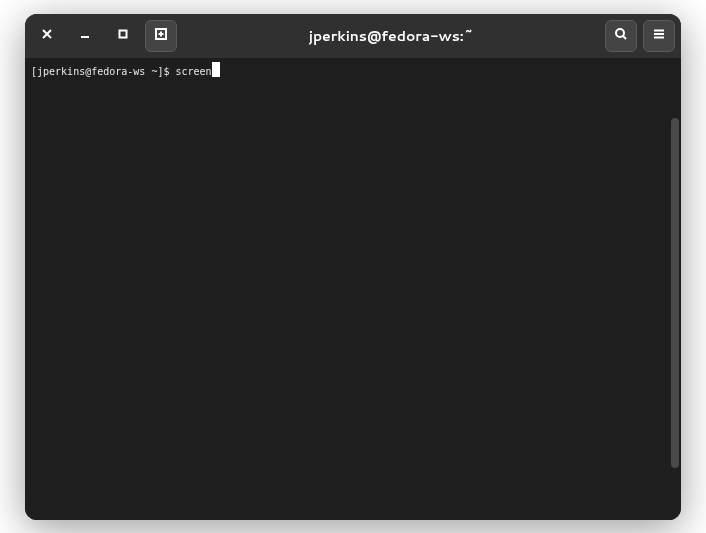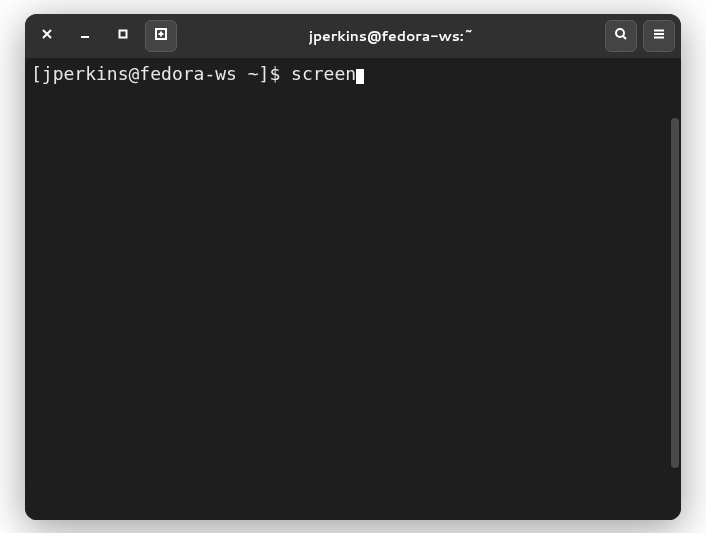--- a/index.html
+++ b/index.html
@@ -73,21 +73,21 @@
       height: 14px;
       stroke: #ffffff;
       fill: none;
       stroke-width: 2;
     }
     .terminal-area {
       flex: 1;
       background: #1e1e1e;
       padding: 4px 6px;
       font-family: "Menlo", "Consolas", "DejaVu Sans Mono", monospace;
-      font-size: 18px;
+      font-size: 10px;
       color: #e8e8e8;
       position: relative;
       overflow: hidden;
     }
     .terminal-line {
       white-space: pre;
       line-height: 1.3;
     }
     .cursor {
       display: inline-block;

